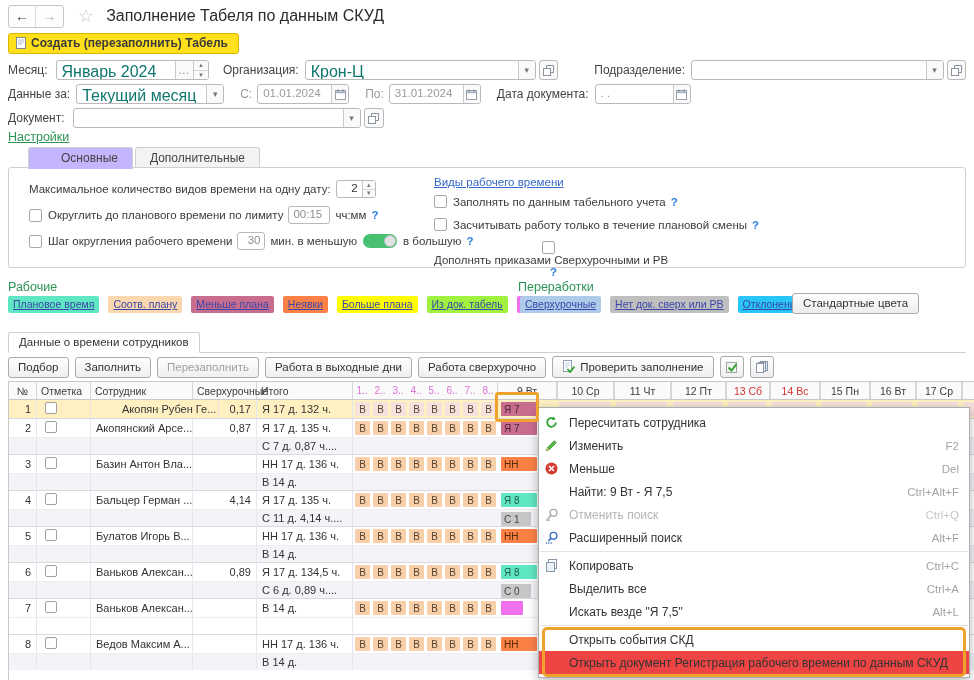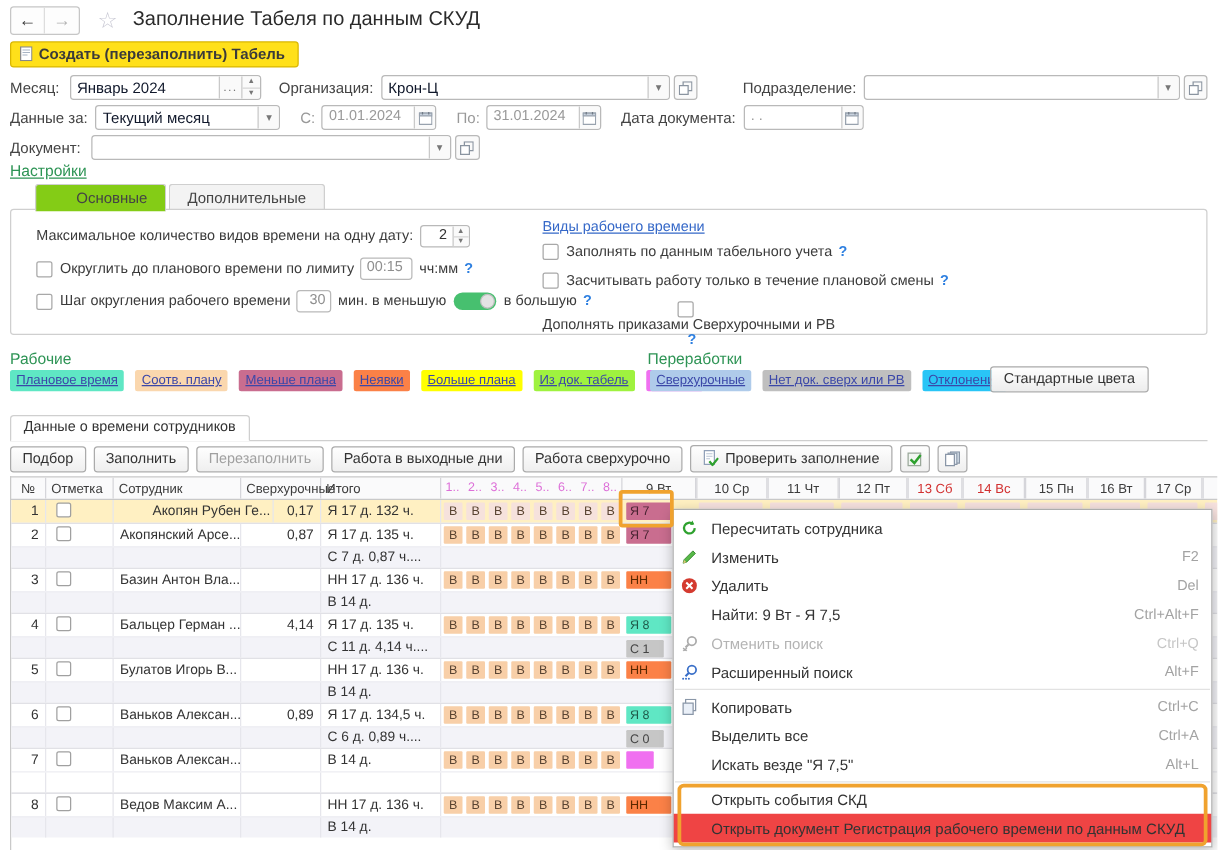--- a/index.html
+++ b/index.html
@@ -18,34 +18,34 @@
 
   
   .commandbar { position:absolute; left:8px; top:33px; }
   .btn-create { display:inline-flex; align-items:center; gap:5px; background:#FFE01A; border:1px solid #D9B600; border-radius:3px; padding:2px 10px 3px 7px; font-size:12px; font-weight:bold; color:#3A3A3A; }
 
   
   .frow { position:absolute; height:20px; display:flex; align-items:center; font-size:12px; color:#444; }
   .flabel { white-space:nowrap; }
   .flabel.gray { color:#999; }
   .field { display:inline-flex; align-items:stretch; border:1px solid #B9B9B9; border-radius:3px; height:20px; background:#fff; overflow:hidden; }
-  .field .val { padding:2px 5px; font-size:12px; color:#0f172a; white-space:nowrap; flex:1; }
+  .field .val { padding:2px 5px; font-size:16px; color:#0f766e; white-space:nowrap; flex:1; }
   .field .val.gray { color:#9A9A9A; font-size:11.5px; }
   .field .seg { min-width:17px; display:flex; align-items:center; justify-content:center; border-left:1px solid #C9C9C9; color:#777; font-size:9px; background:#FAFAFA; }
   .field .seg.more { font-size:10px; letter-spacing:1px; padding:0 3px; }
   .spin { display:flex; flex-direction:column; width:15px; border-left:1px solid #C9C9C9; background:#FAFAFA; }
   .spin span { flex:1; display:flex; align-items:center; justify-content:center; font-size:6px; color:#777; }
   .spin span:first-child { border-bottom:1px solid #D5D5D5; }
   .openbtn { display:inline-flex; align-items:center; justify-content:center; width:20px; height:20px; border:1px solid #B9B9B9; border-radius:3px; background:#FAFAFA; margin-left:3px; }
   .settings-link { position:absolute; left:8px; top:130px; font-size:12.5px; color:#2E9455; text-decoration:underline; }
 
   
   .tabs { position:absolute; left:28px; top:147px; display:flex; font-size:12px; }
   .tab { padding:3px 14px 4px; border:1px solid #CFCFCF; border-bottom:none; border-radius:3px 3px 0 0; background:#F3F3F3; color:#444; margin-right:2px; }
-  .tab.active { background:#84cc16; position:relative; z-index:2; height:22px;padding-left:32px; }
+  .tab.active { background:#c4b5fd; position:relative; z-index:2; height:22px;padding-left:32px; }
   .gbox { position:absolute; left:8px; top:167px; width:958px; height:101px; border:1px solid #CFCFCF; border-radius:3px; background:#fff; }
   .sline { position:absolute; display:flex; align-items:center; font-size:11.5px; color:#3B3B3B; white-space:nowrap; }
   .chk { width:13px; height:13px; border:1px solid #A8A8A8; border-radius:2px; background:#fff; margin-right:6px; flex:0 0 auto; }
   .mini-field { display:inline-flex; border:1px solid #B9B9B9; border-radius:3px; height:18px; background:#fff; overflow:hidden; margin:0 5px; }
   .mini-field .val { padding:1px 4px; font-size:11.5px; color:#8F8F8F; }
   .mini-field .val.dark { color:#333; text-align:right; }
   .mini-field .spin { width:13px; }
   .help { color:#2D7FE0; font-weight:bold; margin-left:5px; font-size:11.5px; }
   .blue-link { color:#3568C8; text-decoration:underline; font-size:11.5px; }
   .toggle { width:34px; height:14px; border-radius:8px; background:#47C06F; position:relative; margin:0 6px; flex:0 0 auto; }
@@ -609,21 +609,21 @@
         <span class="mlabel">Изменить</span>
         <span class="mshort">F2</span>
       </div>
       <div class="mi">
         <span class="mic">
           <svg width="13" height="13" viewBox="0 0 13 13">
             <circle cx="6.5" cy="6.5" r="6" fill="#D43A2F"></circle>
             <path d="M4 4l5 5M9 4l-5 5" stroke="#fff" stroke-width="1.6"></path>
           </svg>
         </span>
-        <span class="mlabel">Удалить</span>
+        <span class="mlabel">Меньше</span>
         <span class="mshort">Del</span>
       </div>
       <div class="mi">
         <span class="mic"></span>
         <span class="mlabel">Найти: 9 Вт - Я 7,5</span>
         <span class="mshort">Ctrl+Alt+F</span>
       </div>
       <div class="mi disabled">
         <span class="mic">
           <svg width="14" height="13" viewBox="0 0 14 13">

